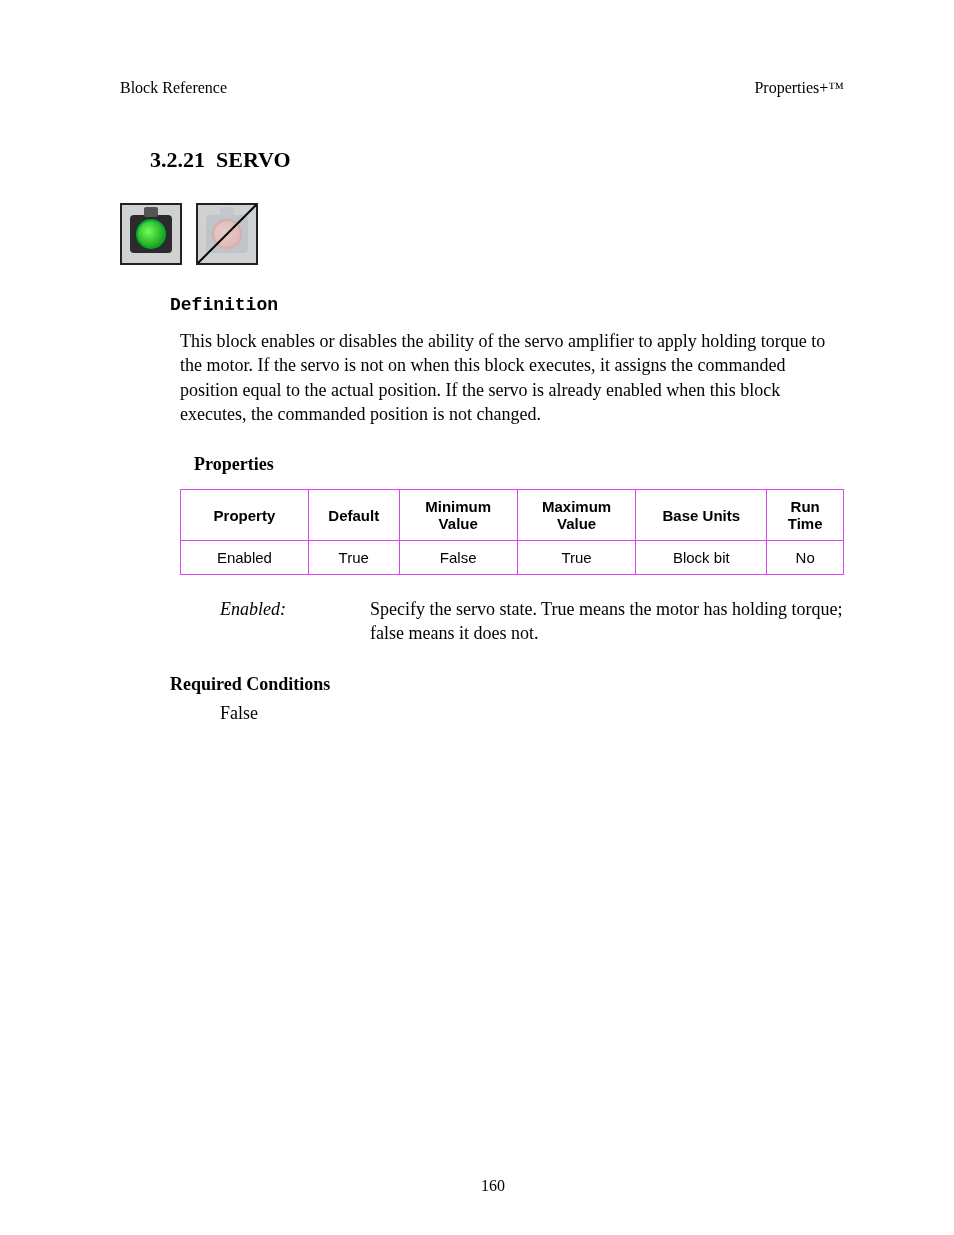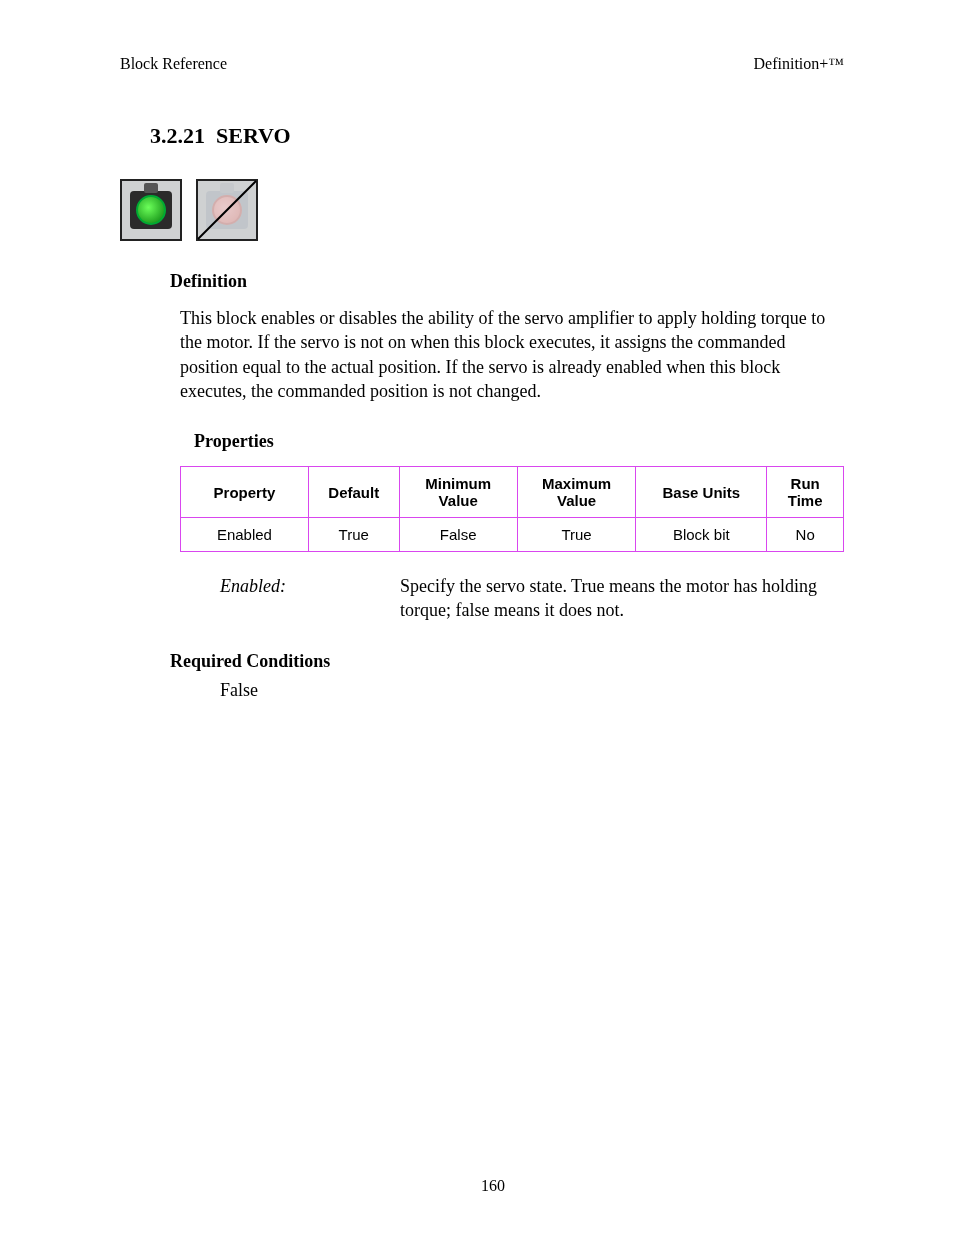--- a/index.html
+++ b/index.html
@@ -7,21 +7,21 @@
     padding: 0;
     font-family: "Times New Roman", Times, serif;
     background: #fff;
     color: #000;
     width: 954px;
     height: 1235px;
     box-sizing: border-box;
     position: relative;
   }
   .page {
-    padding: 55px 110px 0 120px;
+    padding: 79px 110px 0 120px;
   }
   .header-row {
     display: flex;
     justify-content: space-between;
     font-size: 16px;
     margin-bottom: 50px;
   }
   .section-heading {
     font-weight: bold;
     font-size: 22px;
@@ -92,20 +92,21 @@
     width: 82px;
     height: 2px;
     background:#000;
     transform: rotate(-45deg);
   }
   .sub-heading {
     font-weight: bold;
     font-size: 18px;
     margin-left: 50px;
     margin-bottom: 14px;
+    font-family: Liberation Mono, monospace;
   }
   .body-text {
     font-size: 18px;
     line-height: 1.35;
     margin-left: 60px;
     margin-right: 0;
     margin-bottom: 28px;
   }
   .prop-heading {
     font-weight: bold;
@@ -134,21 +135,20 @@
   .col-min { width: 90px; }
   .col-max { width: 90px; }
   .col-base { width: 104px; }
   .col-run { width: 48px; }
   .desc-row {
     display: flex;
     margin-left: 100px;
     margin-bottom: 28px;
     font-size: 18px;
     line-height: 1.35;
-    gap: 30px;
   }
   .desc-label {
     font-style: italic;
     width: 150px;
     flex-shrink: 0;
   }
   .desc-text {
     flex: 1;
   }
   .req-heading {
@@ -170,21 +170,21 @@
     font-size: 16px;
   }
 </style>
 </head>
 <body>
 
 <div class="page">
 
   <div class="header-row">
     <span>Block Reference</span>
-    <span>Definition+™</span>
+    <span>Properties+™</span>
   </div>
 
   <div class="section-heading">
     <span>3.2.21</span>&nbsp;&nbsp;<span>SERVO</span>
   </div>
 
   <div class="icon-row">
     <div class="icon-box">
       <div class="motor-body">
         <div class="motor-top"></div>

